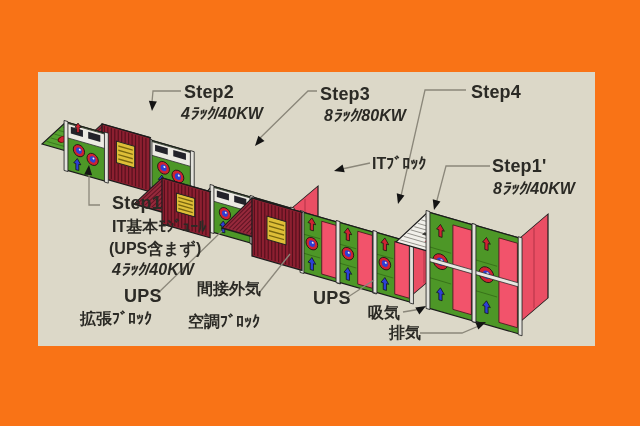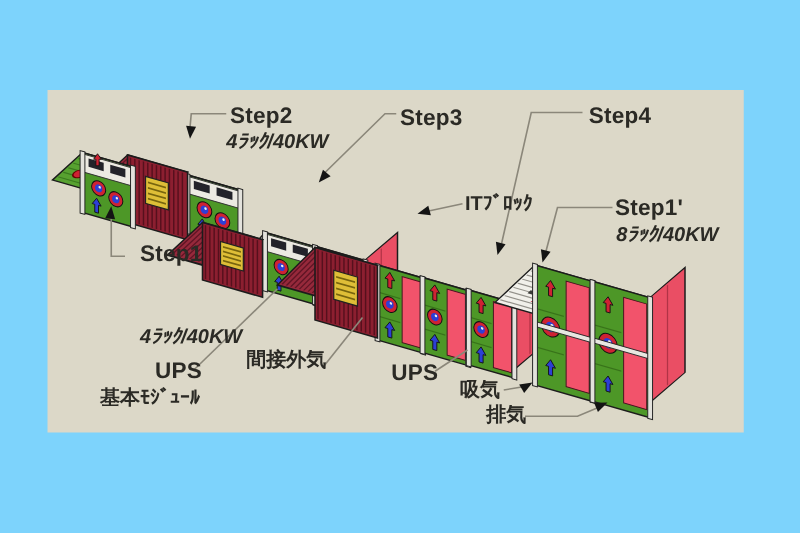--- a/index.html
+++ b/index.html
@@ -1,16 +1,16 @@
 <!DOCTYPE html>
 <html><head>
 <meta charset="utf-8">
 <style>
   html,body{margin:0;padding:0;background:#ffffff;}
-  .stage{position:relative;width:640px;height:426px;background:#7dd3fc;overflow:hidden;
+  .stage{position:relative;width:640px;height:426px;background:#f97316;overflow:hidden;
          font-family:"Liberation Sans","DejaVu Sans",sans-serif;}
   .panel{position:absolute;left:38px;top:72px;width:557px;height:274px;background:#dcd8c8;}
   #scene{position:absolute;left:0;top:0;width:640px;height:426px;}
   .lbl{position:absolute;font-weight:bold;color:#2b2a25;white-space:nowrap;line-height:1.1;}
   .en{font-size:18px;letter-spacing:0.2px;}
   .spec{font-size:16px;font-style:italic;}
   .jp{font-size:16px;}
 </style>
 </head>
 <body>
@@ -437,33 +437,37 @@
       <path d="M403,312 L421,309" fill="none" stroke="#8b877a" stroke-width="1.3"></path>
       <polygon points="426,306 419.33974596215563,314.46410161513774 415.33974596215563,307.53589838486226" fill="#141414"></polygon>
       <path d="M420,333 L462,333 L481,325" fill="none" stroke="#8b877a" stroke-width="1.3"></path>
       <polygon points="486,322 478.3578759794327,329.5893306987025 475.2320269515185,322.22529187108296" fill="#141414"></polygon>
     </svg>
 
   <div class="lbl en" style="left:184px;top:83px">Step2</div>
   <div class="lbl spec" style="left:181px;top:105px">4ﾗｯｸ/40KW</div>
 
   <div class="lbl en" style="left:320px;top:85px">Step3</div>
+  <div class="lbl spec" style="left:324px;top:107px">8ﾗｯｸ/80KW</div>
 
   <div class="lbl en" style="left:471px;top:83px">Step4</div>
 
   <div class="lbl jp" style="left:372px;top:155px">ITﾌﾞﾛｯｸ</div>
 
   <div class="lbl en" style="left:492px;top:157px">Step1'</div>
   <div class="lbl spec" style="left:493px;top:180px">8ﾗｯｸ/40KW</div>
 
   <div class="lbl en" style="left:112px;top:194px">Step1</div>
+  <div class="lbl jp" style="left:112px;top:218px">IT基本ﾓｼﾞｭｰﾙ</div>
+  <div class="lbl jp" style="left:109px;top:240px">(UPS含まず)</div>
   <div class="lbl spec" style="left:112px;top:261px">4ﾗｯｸ/40KW</div>
 
   <div class="lbl en" style="left:124px;top:287px">UPS</div>
-  <div class="lbl jp" style="left:80px;top:310px">基本ﾓｼﾞｭｰﾙ</div>
+  <div class="lbl jp" style="left:80px;top:310px">拡張ﾌﾞﾛｯｸ</div>
 
   <div class="lbl jp" style="left:197px;top:280px">間接外気</div>
+  <div class="lbl jp" style="left:188px;top:313px">空調ﾌﾞﾛｯｸ</div>
 
   <div class="lbl en" style="left:313px;top:289px">UPS</div>
 
   <div class="lbl jp" style="left:368px;top:304px">吸気</div>
   <div class="lbl jp" style="left:389px;top:324px">排気</div>
 </div>
 
 </body></html>

